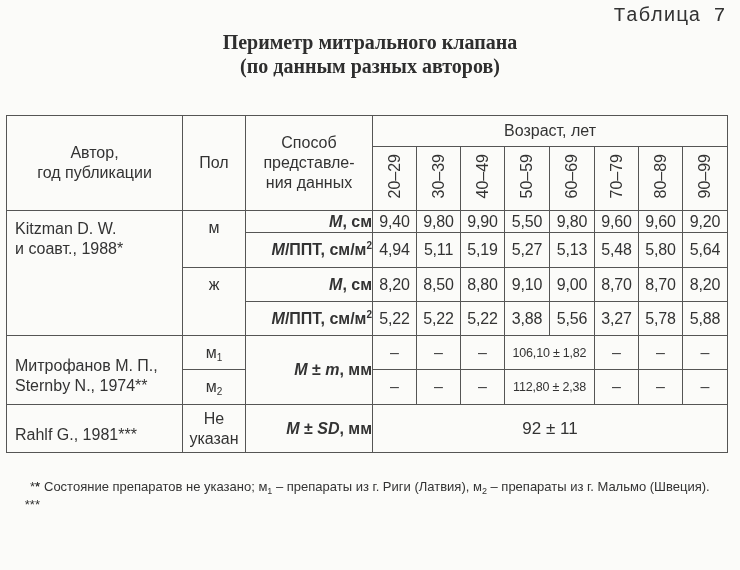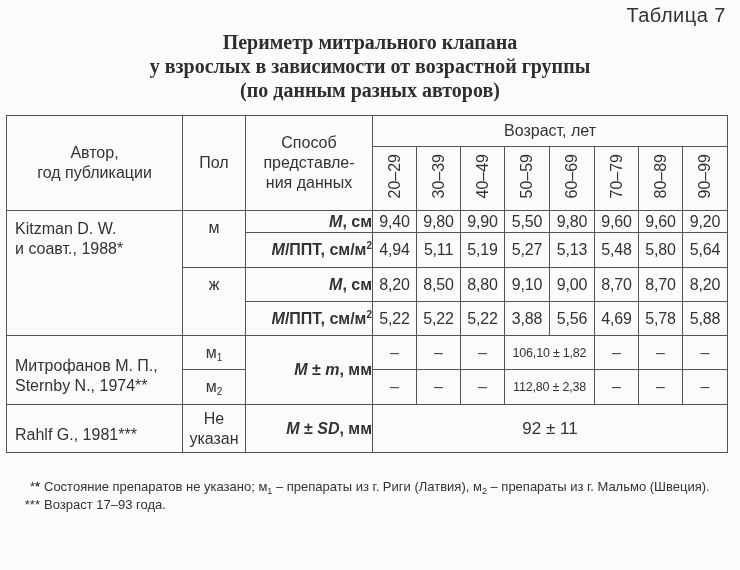--- a/index.html
+++ b/index.html
@@ -3,21 +3,21 @@
 <meta charset="utf-8">
 <style>
   html, body { margin:0; padding:0; }
   body {
     width:740px; height:570px; background:#fbfbf9; color:#2b2b2b;
     position:relative; overflow:hidden;
     font-family:"Liberation Sans", "DejaVu Sans", sans-serif;
   }
   .table-label {
     position:absolute; right:14px; top:4px;
-    font-family:Liberation Sans, sans-serif;
+    font-family:Liberation Mono, monospace;
     font-size:20px; color:#333; letter-spacing:0.5px;
   }
   .title {
     position:absolute; left:0; width:740px; top:30px; text-align:center;
     font-family:"Liberation Serif", "DejaVu Serif", serif; font-weight:bold;
     font-size:20px; line-height:24px; color:#2e2e2e;
   }
   .title div { display:block; }
   table.main {
     position:absolute; left:6px; top:115px; width:721px;
@@ -51,21 +51,20 @@
   .fn .mark { position:absolute; left:0; width:34px; text-align:right; }
   .fn sub { font-size:9px; }
 </style>
 </head>
 <body>
 
 <div class="table-label">Таблица 7</div>
 
 <div class="title">
   <div>Периметр митрального клапана</div>
-  <div>у взрослых в зависимости от возрастной группы</div>
   <div>(по данным разных авторов)</div>
 </div>
 
 <table class="main">
   <colgroup>
     <col style="width:176px">
       <col style="width:63px">
       <col style="width:127px">
     <col style="width:44px">
       <col style="width:44px">
@@ -145,21 +144,21 @@
     <td class="num">8,20</td>
   </tr>
 
   <tr style="height:34px">
     <td class="method"><span class="it">M</span><span>/ППТ, см/м</span><sup>2</sup></td>
     <td class="num">5,22</td>
     <td class="num">5,22</td>
     <td class="num">5,22</td>
     <td class="num">3,88</td>
     <td class="num">5,56</td>
-    <td class="num">4,69</td>
+    <td class="num">3,27</td>
     <td class="num">5,78</td>
     <td class="num">5,88</td>
   </tr>
 
   <tr style="height:34px">
     <td rowspan="2" class="author mid">
       <div>Митрофанов М. П.,</div>
       <div>Sternby N., 1974**</div>
     </td>
     <td><span>м</span><sub>1</sub></td>
@@ -197,15 +196,15 @@
   </table>
 
 <div class="footnotes">
   <div class="fn">
     <span class="mark">*</span>
   </div>
   <div class="fn">
     <span class="mark">**</span><span>Состояние препаратов не указано; м</span><sub>1</sub><span> – препараты из г. Риги (Латвия), м</span><sub>2</sub><span> – препараты из г. Мальмо (Швеция).</span>
   </div>
   <div class="fn">
-    <span class="mark">***</span><span>Возраст 17–93 года.</span>
+    <span class="mark">***</span>
   </div>
 </div>
 
 </body></html>

